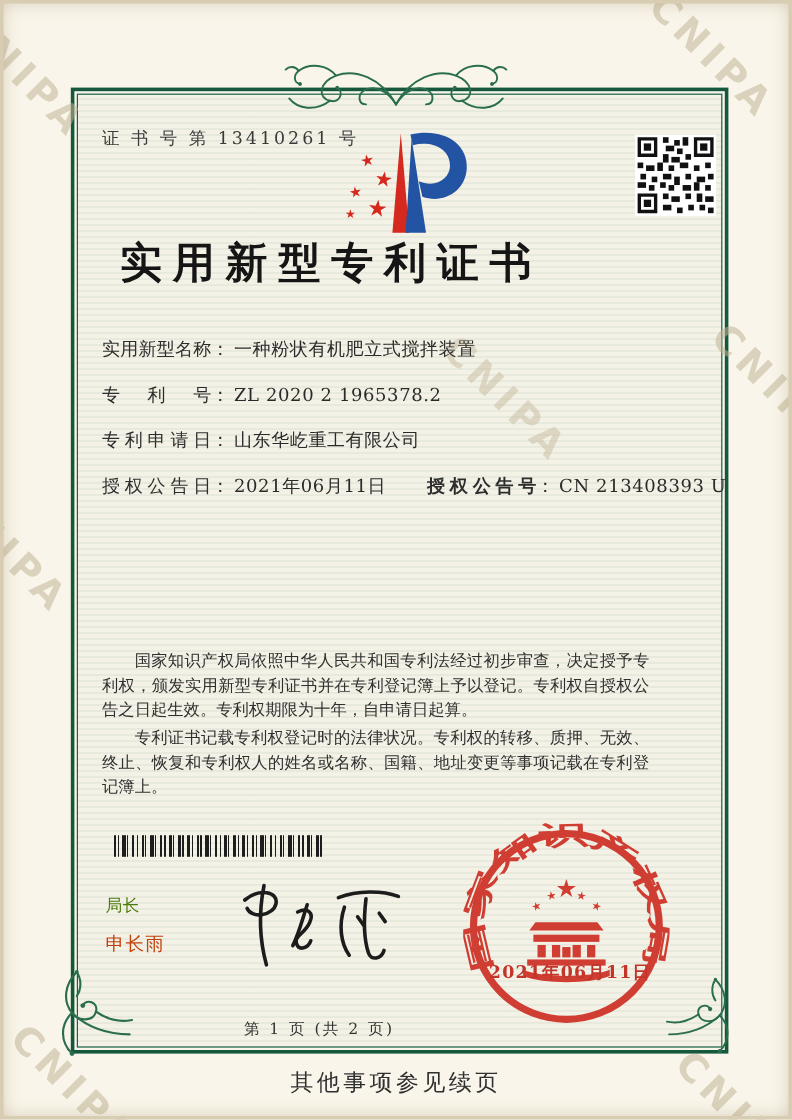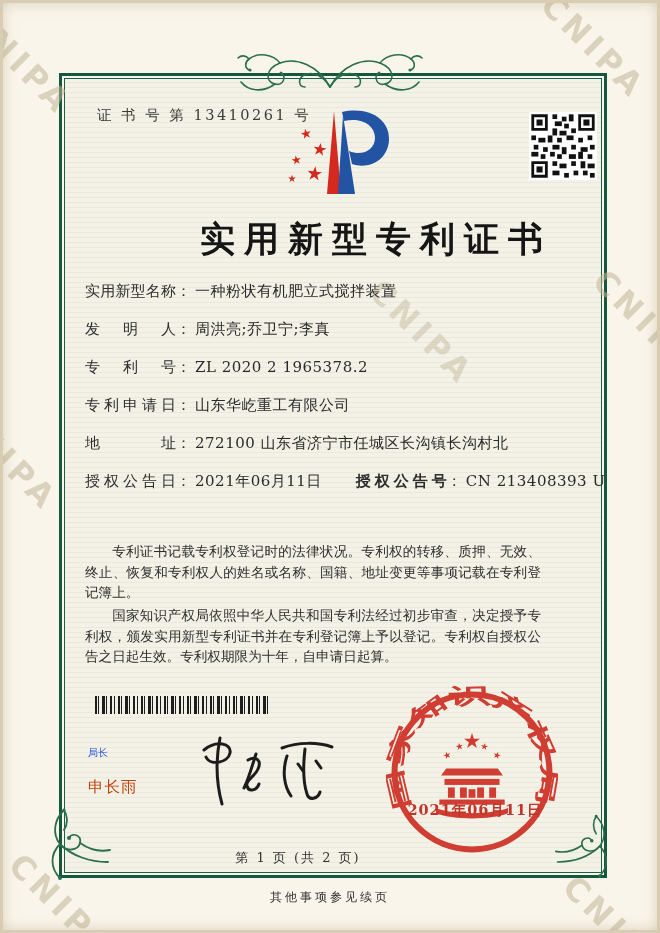--- a/index.html
+++ b/index.html
@@ -26,25 +26,25 @@
     transform:rotate(45deg);transform-origin:left top;z-index:1;white-space:nowrap;}
   .wm1{left:-14px;top:2px;}
   .wm2{left:560px;top:-14px;}
   .wm3{left:388px;top:272px;color:rgba(198,186,158,.5);}
   .wm4{left:-28px;top:398px;}
   .wm5{left:612px;top:262px;}
   .wm6{left:28px;top:846px;}
   .wm7{left:582px;top:868px;}
   .content{position:absolute;inset:0;z-index:5;}
   
-  .cert-no{position:absolute;left:85px;top:106px;font-size:14.5px;letter-spacing:2.5px;color:#3a3a3a;margin-left:12px;}
+  .cert-no{position:absolute;left:85px;top:106px;font-size:14.5px;letter-spacing:2.5px;color:#3a3a3a;}
   .logo{position:absolute;left:276px;top:106px;width:118px;height:94px;}
   .qr{position:absolute;left:529px;top:112px;width:68px;height:68px;}
-  .title{position:absolute;left:0;width:552px;top:196px;text-align:right;
-    font-size:35px;font-weight:bold;letter-spacing:9px;color:#151515;margin-top:20px;}
+  .title{position:absolute;left:0;width:552px;top:196px;text-align:center;
+    font-size:35px;font-weight:bold;letter-spacing:9px;color:#151515;}
   
   .fields{position:absolute;left:85px;top:282px;width:475px;font-size:15px;}
   .frow{height:38px;white-space:nowrap;}
   .flabel{display:inline-block;width:91px;text-align:justify;text-align-last:justify;color:#2d2d2d;}
   .fcolon{display:inline-block;margin-right:4px;}
   .fvalue{letter-spacing:.5px;}
   .grant2{margin-left:34px;font-weight:bold;}
   
   .paras{position:absolute;left:85px;top:541px;width:456px;font-size:13.6px;
     line-height:1.52;color:#2f2f2f;text-align:justify;}
@@ -52,32 +52,32 @@
   
   .barcode{position:absolute;left:95px;top:696px;width:174px;height:18px;
     background:repeating-linear-gradient(90deg,
       #1d1d1d 0 2px, transparent 2px 3px,
       #1d1d1d 3px 4px, transparent 4px 7px,
       #1d1d1d 7px 10px, transparent 10px 11px,
       #1d1d1d 11px 12px, transparent 12px 15px,
       #1d1d1d 15px 17px, transparent 17px 19px,
       #1d1d1d 19px 20px, transparent 20px 23px);}
   
-  .sig-role{position:absolute;left:88px;top:746px;font-size:10px;color:#1d4ed8;}
+  .sig-role{position:absolute;left:88px;top:746px;font-size:14px;color:#4d7c0f;}
   .sig-name{position:absolute;left:88px;top:777px;font-size:15.5px;color:#c2410c;letter-spacing:1px;}
   .sig-hand{position:absolute;left:186px;top:728px;width:172px;height:80px;}
   
   .seal{position:absolute;left:386px;top:686px;width:172px;height:172px;opacity:.95;}
   .seal-date{position:absolute;left:390px;top:801px;width:170px;text-align:center;
     font-size:14.5px;font-weight:bold;color:#c3352a;letter-spacing:1px;z-index:6;}
   
   .page-info{position:absolute;left:0;width:532px;top:849px;text-align:center;
-    font-size:13px;color:#333;letter-spacing:2px;margin-left:32px;}
+    font-size:13px;color:#333;letter-spacing:2px;}
   .note{position:absolute;left:0;width:660px;top:889px;text-align:center;
-    font-size:12px;color:#2f2f2f;letter-spacing:3px;}
+    font-size:19px;color:#2f2f2f;letter-spacing:3px;}
   
   .orn-top{position:absolute;left:234px;top:49px;width:192px;height:46px;}
   .orn-bl{position:absolute;left:46px;top:806px;width:66px;height:78px;}
   .orn-br{position:absolute;left:554px;top:810px;width:58px;height:74px;transform:scaleX(-1);}
   svg{display:block;}
 </style>
 </head>
 <body>
 
 <div class="guilloche"></div>
@@ -210,39 +210,33 @@
     </g>
   </svg>
 
   <div class="title">实用新型专利证书</div>
 
   <div class="fields">
     <div class="frow">
       <span class="flabel">实用新型名称</span><span class="fcolon">：</span><span class="fvalue">一种粉状有机肥立式搅拌装置</span>
     </div>
     <div class="frow">
-      <span class="flabel">发明人</span><span class="fcolon">：</span><span class="fvalue">周洪亮;乔卫宁;李真</span>
-    </div>
-    <div class="frow">
       <span class="flabel">专利号</span><span class="fcolon">：</span><span class="fvalue">ZL 2020 2 1965378.2</span>
     </div>
     <div class="frow">
       <span class="flabel">专利申请日</span><span class="fcolon">：</span><span class="fvalue">山东华屹重工有限公司</span>
     </div>
     <div class="frow">
-      <span class="flabel">地址</span><span class="fcolon">：</span><span class="fvalue">272100 山东省济宁市任城区长沟镇长沟村北</span>
-    </div>
-    <div class="frow">
       <span class="flabel">授权公告日</span><span class="fcolon">：</span><span class="fvalue">2021年06月11日</span><span class="flabel grant2">授权公告号</span><span class="fcolon">：</span><span class="fvalue">CN 213408393 U</span>
     </div>
   </div>
 
   <div class="paras">
+    <p>国家知识产权局依照中华人民共和国专利法经过初步审查，决定授予专利权，颁发实用新型专利证书并在专利登记簿上予以登记。专利权自授权公告之日起生效。专利权期限为十年，自申请日起算。</p>
     <p>专利证书记载专利权登记时的法律状况。专利权的转移、质押、无效、终止、恢复和专利权人的姓名或名称、国籍、地址变更等事项记载在专利登记簿上。</p>
-    <p>国家知识产权局依照中华人民共和国专利法经过初步审查，决定授予专利权，颁发实用新型专利证书并在专利登记簿上予以登记。专利权自授权公告之日起生效。专利权期限为十年，自申请日起算。</p>
   </div>
 
   <div class="barcode"></div>
 
   <div class="sig-role">局长</div>
   <div class="sig-name">申长雨</div>
 
   <svg class="sig-hand" viewBox="0 0 172 80">
     <g stroke="#1c1c1c" stroke-width="3" fill="none" stroke-linecap="round" stroke-linejoin="round">
       <path d="M34,10 C30,30 30,54 36,76"></path>

